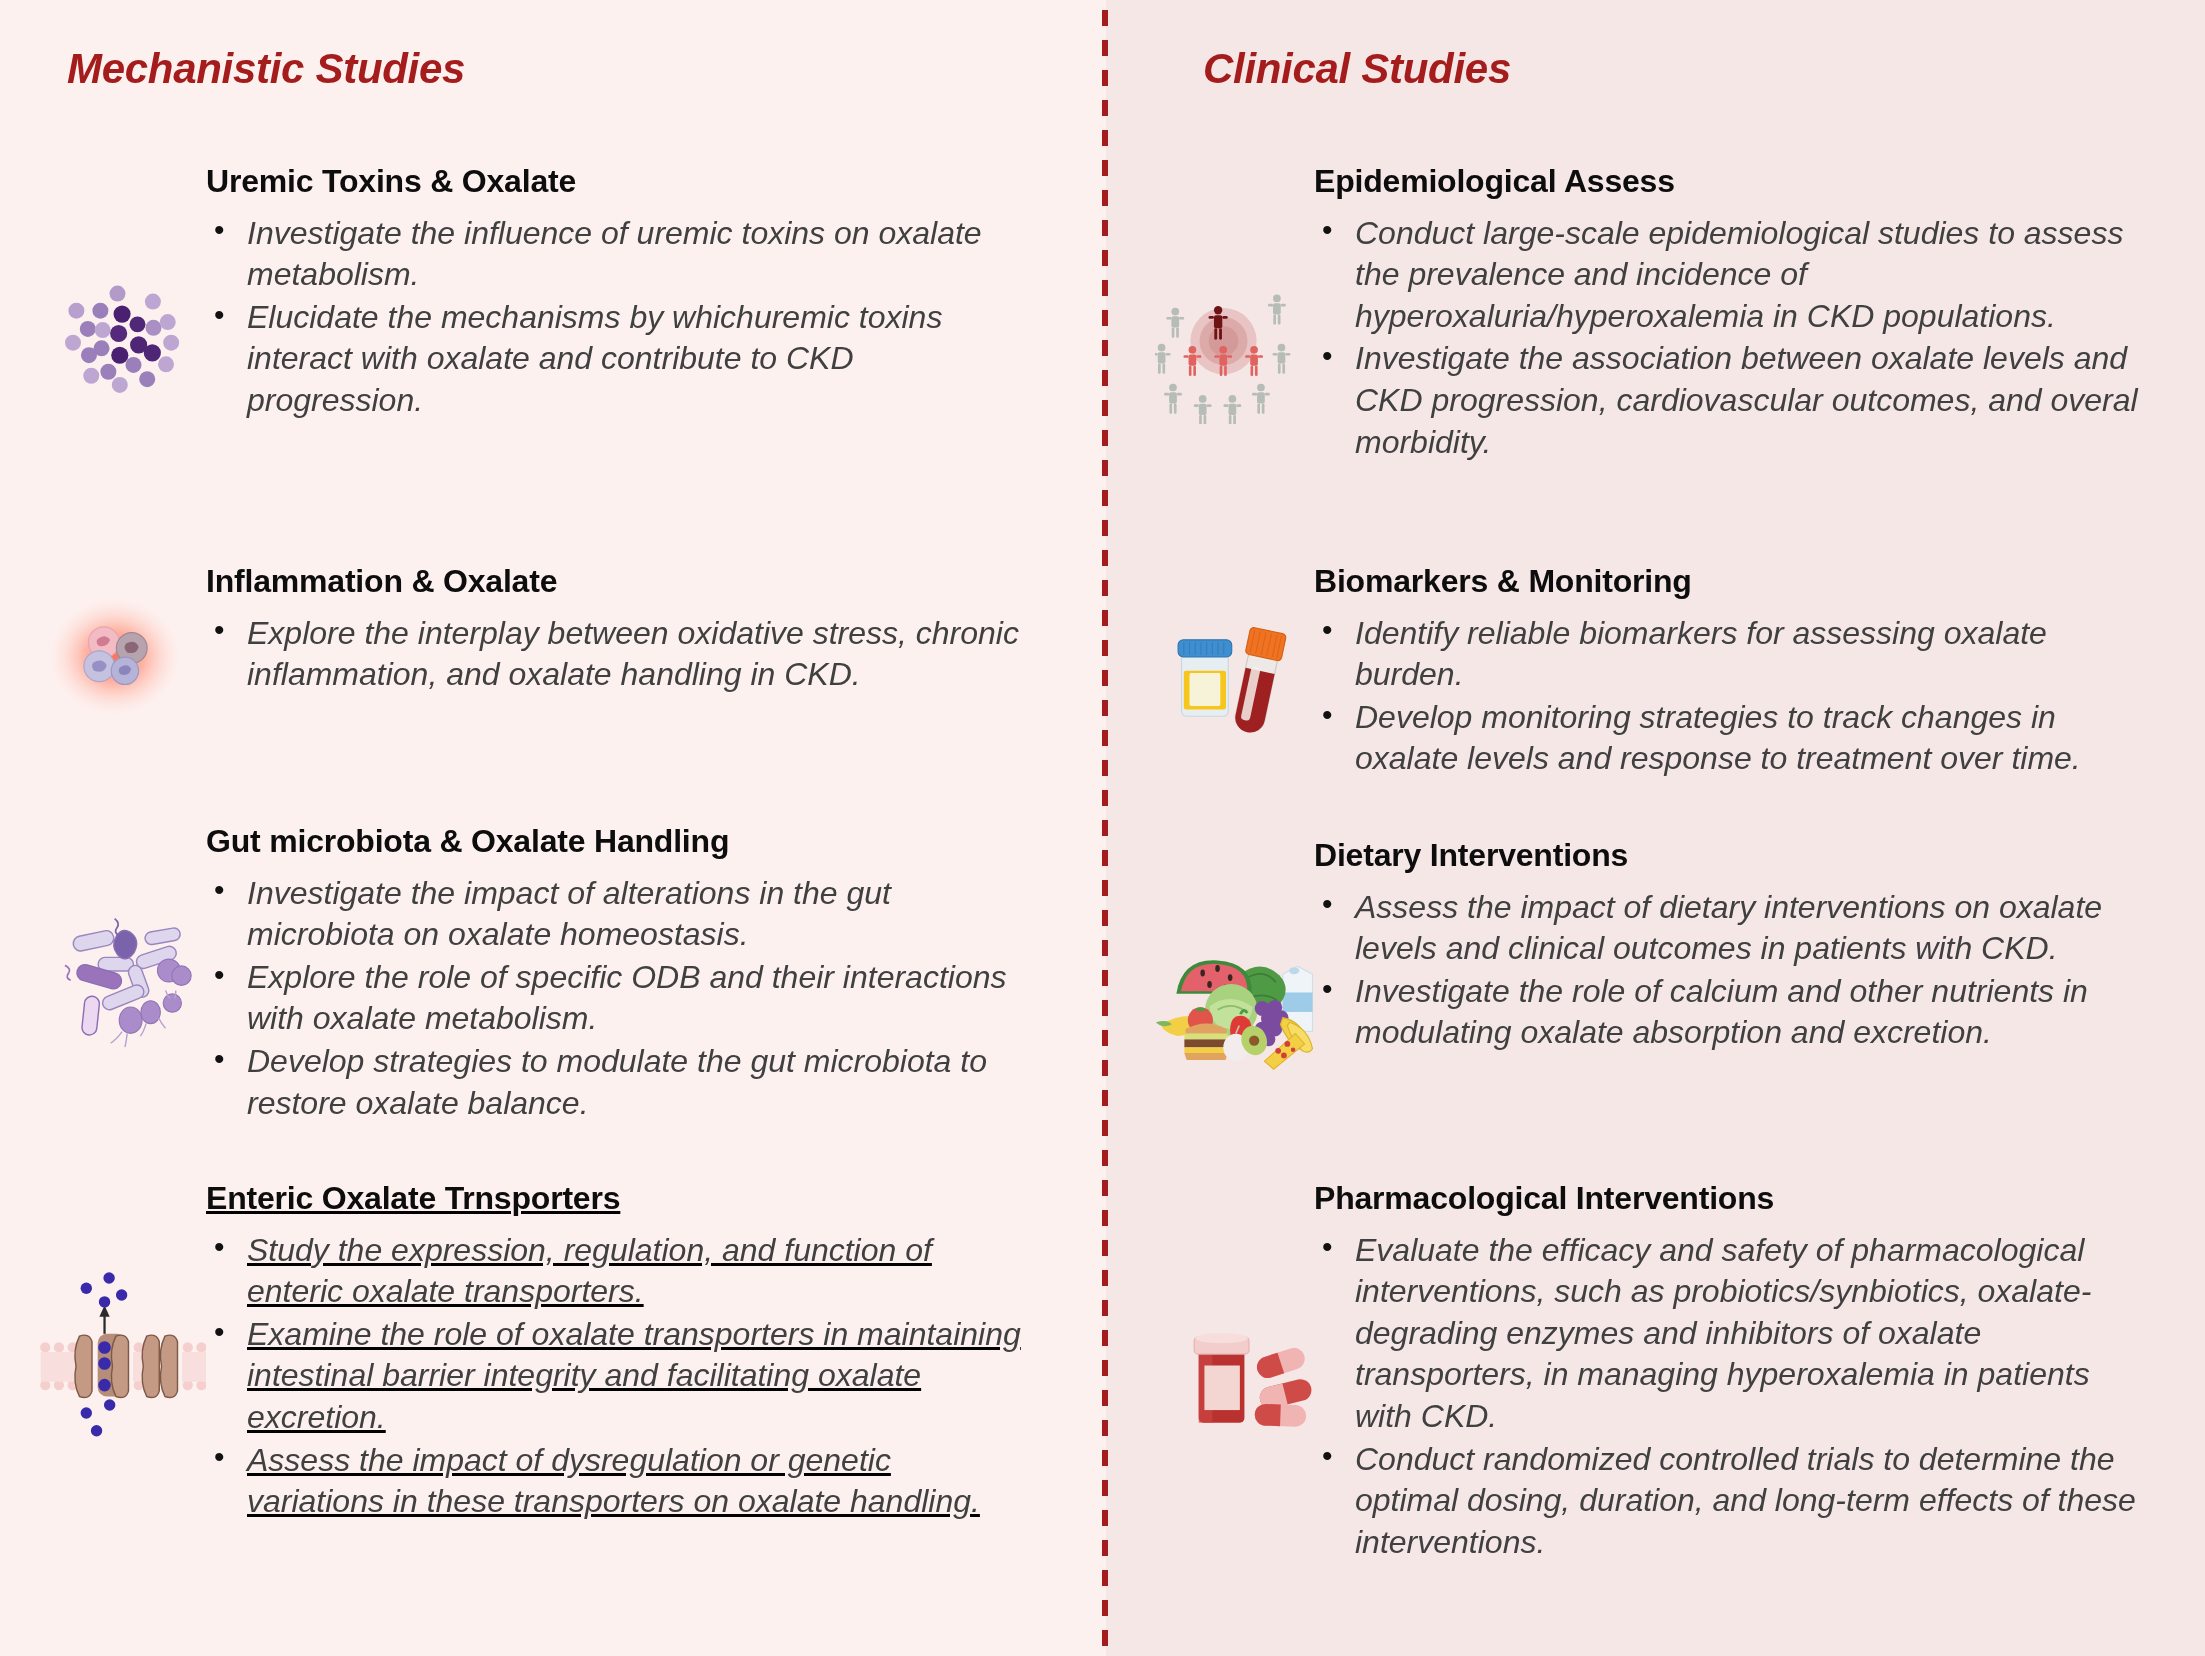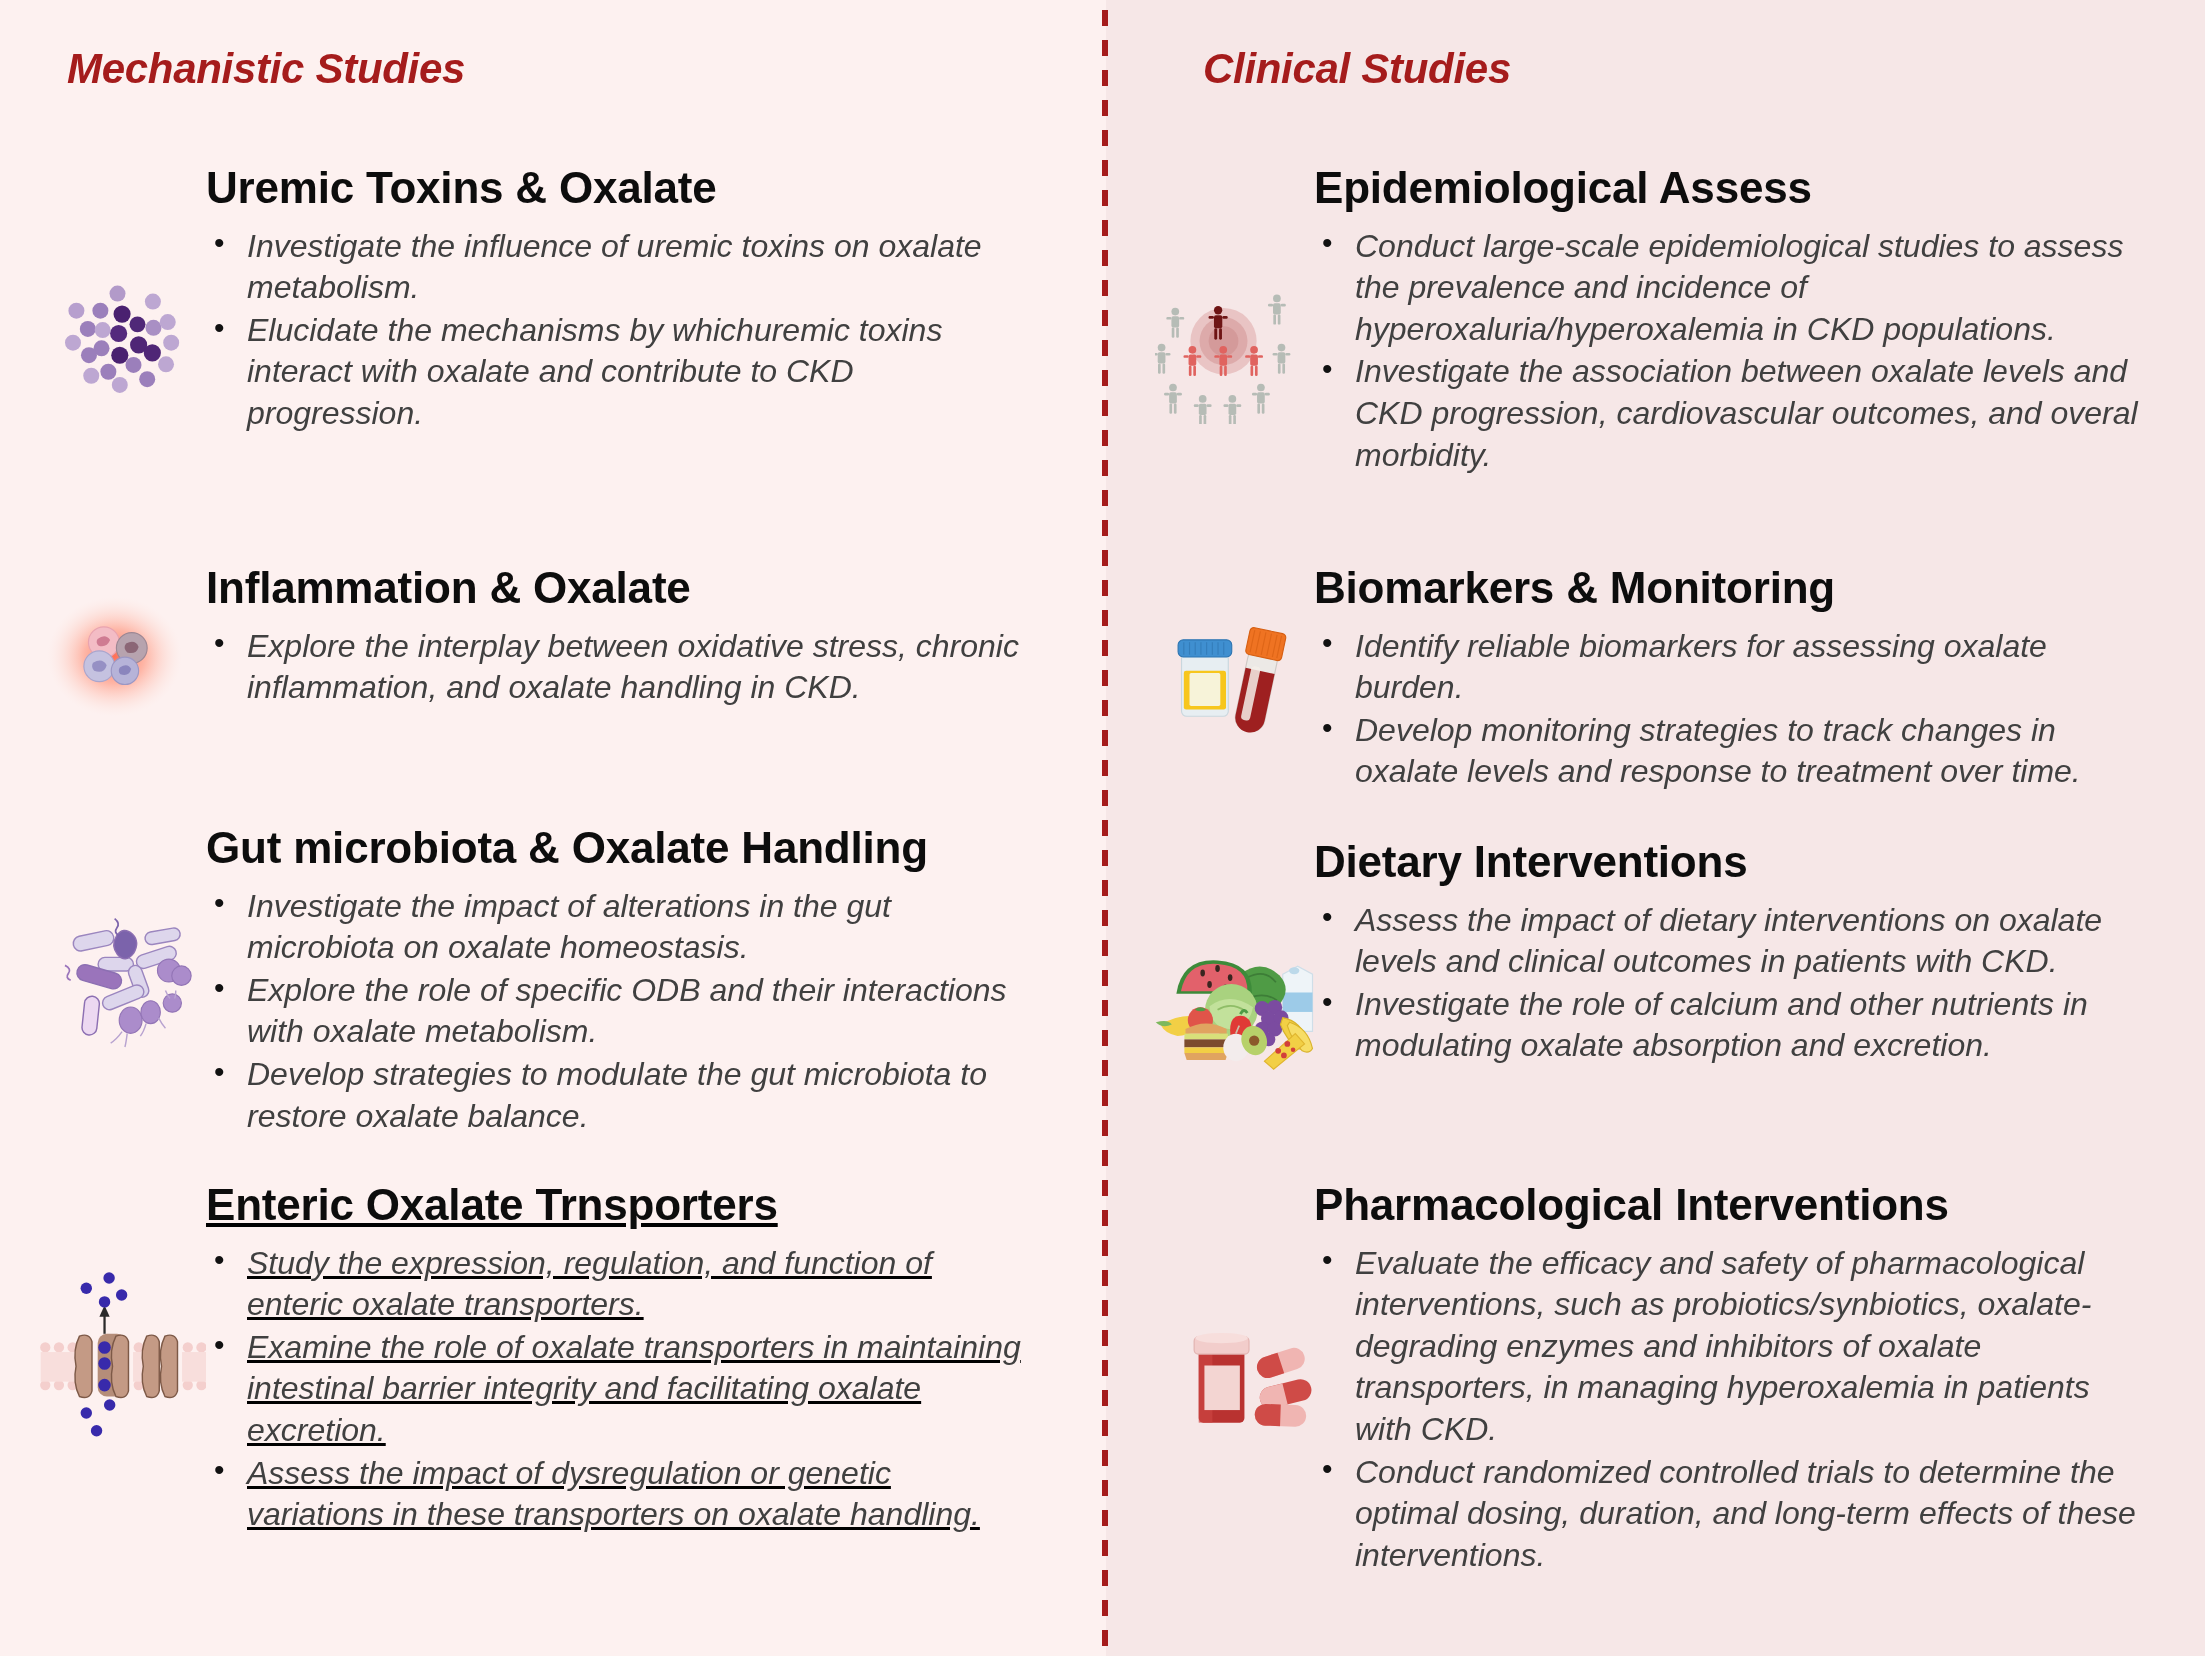--- a/index.html
+++ b/index.html
@@ -60,21 +60,21 @@
     white-space: nowrap;
   }
   .col-title.left { left: 67px; }
   .col-title.right { left: 1203px; }
 
   .section {
     position: absolute;
     box-sizing: border-box;
   }
   .sec-heading {
-    font-size: 44px;
+    font-size: 32px;
     font-weight: bold;
     color: #0d0d0d;
     letter-spacing: -0.2px;
     margin: 0 0 12.6px 0;
     white-space: nowrap;
   }
   .bullets {
     list-style: none;
     margin: 0;
     padding: 0;

